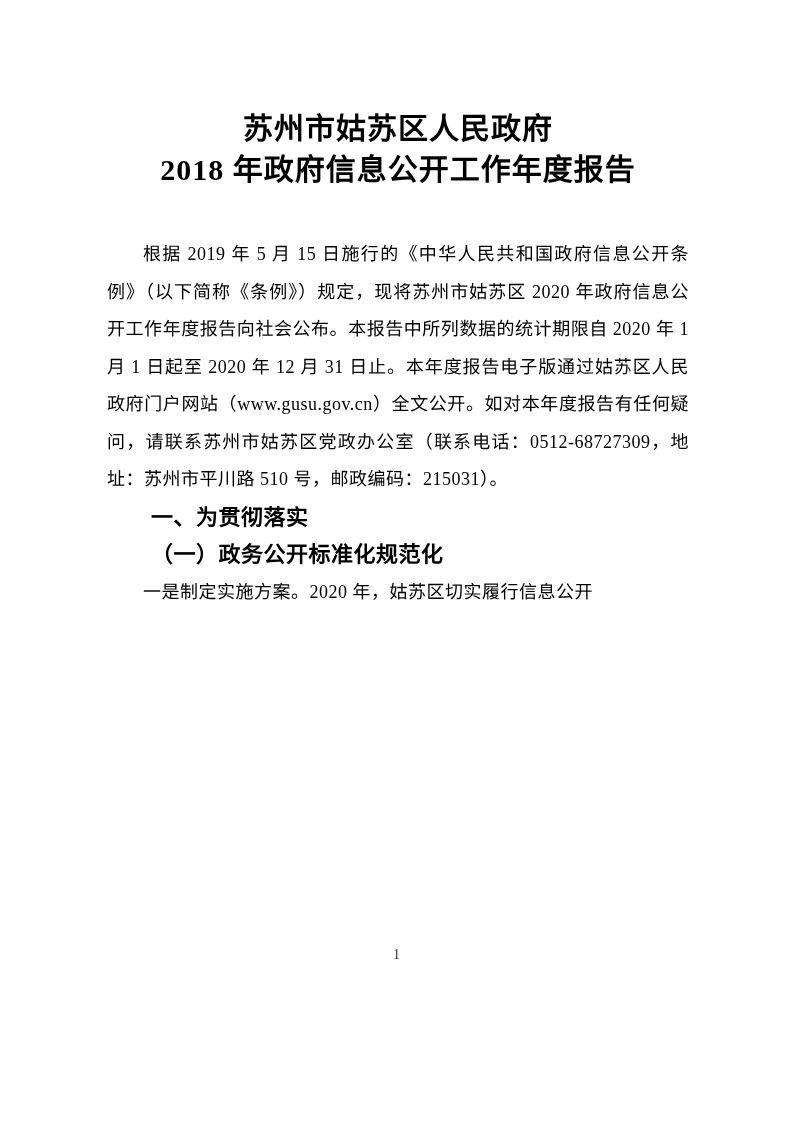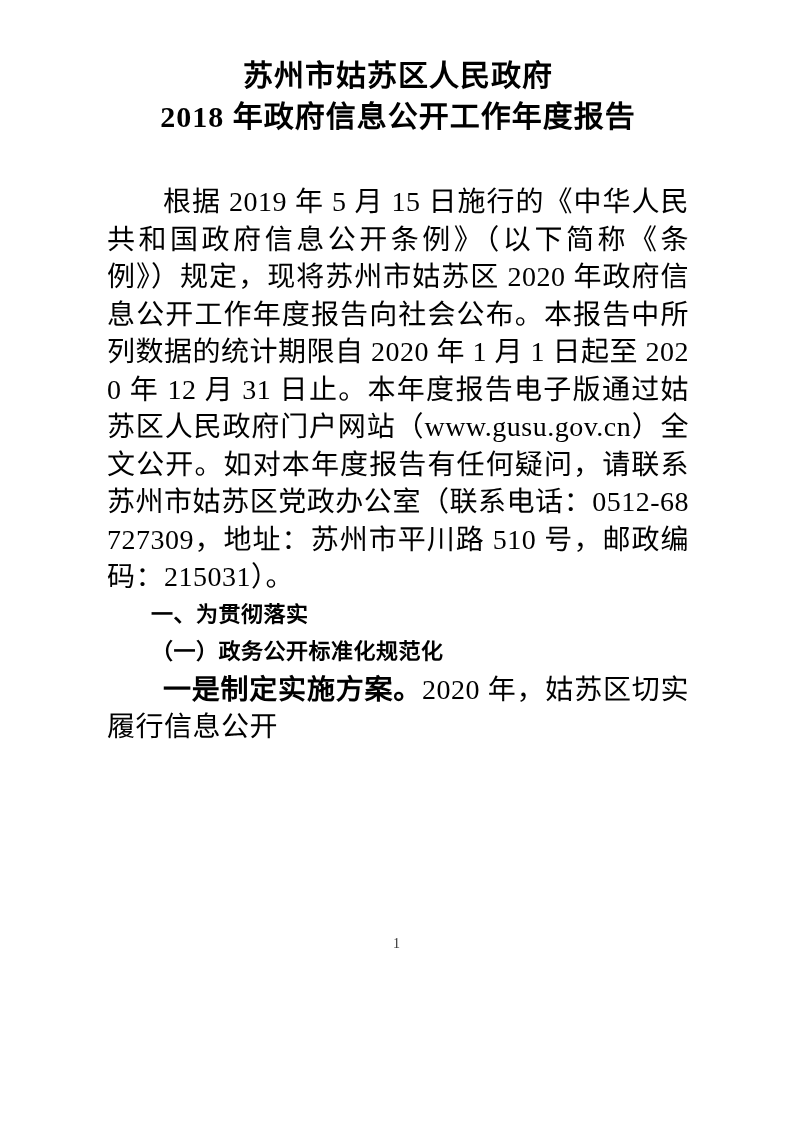--- a/index.html
+++ b/index.html
@@ -4,63 +4,63 @@
 <style>
   html, body {
     margin: 0;
     padding: 0;
     background: #ffffff;
   }
   .page {
     position: relative;
     width: 793px;
     height: 1032px;
-    margin: 0 auto;
+    margin: 11px auto;
     background: #ffffff;
     color: #000000;
     box-sizing: border-box;
-    padding: 55px 104px 0 107px;
+    padding: 97px 104px 0 107px;
     overflow: hidden;
   }
   .doc-title {
     margin: 0 0 46px 0;
     text-align: center;
     font-family: "Liberation Serif", "DejaVu Serif", serif;
     font-weight: bold;
     font-size: 30px;
     line-height: 41px;
     letter-spacing: 1px;
   }
   .title-line {
     display: block;
     white-space: nowrap;
   }
   .body-para {
     margin: 0;
     font-family: "Liberation Serif", "DejaVu Serif", serif;
-    font-size: 28px;
+    font-size: 18px;
     line-height: 37.5px;
     text-align: justify;
     text-justify: inter-character;
     text-indent: 2em;
     letter-spacing: 0.5px;
     word-break: break-all;
   }
   .section-heading,
   .sub-heading {
     margin: 0;
     font-family: "Liberation Sans", "DejaVu Sans", sans-serif;
     font-weight: bold;
     font-size: 22px;
     line-height: 37.5px;
     text-indent: 2em;
     letter-spacing: 0.5px;
   }
   .bold-lead {
-    font-weight: bold;
+    font-weight: normal;
     font-family: "Liberation Sans", "DejaVu Sans", sans-serif;
   }
   .page-number {
     position: absolute;
     bottom: 80px;
     left: 0;
     right: 0;
     text-align: center;
     font-family: "Liberation Serif", "DejaVu Serif", serif;
     font-size: 14px;

